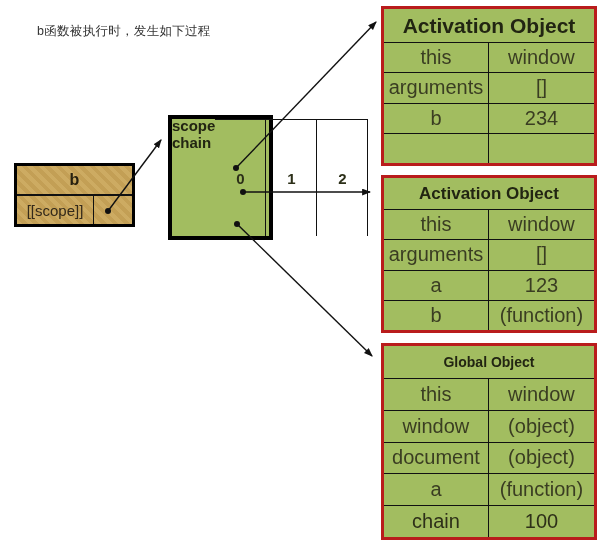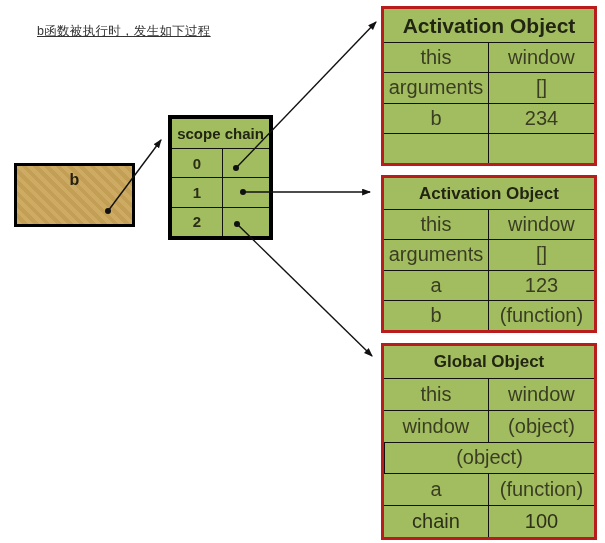--- a/index.html
+++ b/index.html
@@ -1,78 +1,82 @@
 <!DOCTYPE html>
 <html><head>
 <meta charset="utf-8">
 <style>
   * { margin:0; padding:0; box-sizing:border-box; }
   html,body { background:#ffffff; }
   body { font-family:"Liberation Sans","DejaVu Sans",sans-serif; }
   .canvas { position:relative; width:605px; height:543px; background:#ffffff; overflow:hidden; }
 
-  .caption { position:absolute; left:37px; top:23px; font-size:12.5px; color:#333333; letter-spacing:.3px;text-decoration:underline; }
+  .caption { position:absolute; left:37px; top:23px; font-size:12.5px; color:#333333; letter-spacing:.3px; }
 
   
   .fn-box {
     position:absolute; left:14px; top:163px; width:121px; height:64px;
     border:3px solid #000;
     background:repeating-linear-gradient(45deg,#cdab62 0px,#cdab62 4px,#c39f55 4px,#c39f55 8px);
     display:flex; flex-direction:column;
   }
   .fn-title { height:28px; display:flex; align-items:center; justify-content:center;
     font-weight:bold; font-size:16px; color:#27200f; }
   .fn-row { flex:1; display:flex; border-top:2px solid #111; }
   .fn-scope { width:76px; display:flex; align-items:center; justify-content:center;
     font-size:15px; color:#33291a; }
   .fn-ptr { flex:1; border-left:1.5px solid #111; }
 
   
   .sc-table {
     position:absolute; left:168px; top:115px; width:105px; height:125px;
-    border:4px solid #000; background:#a2bd60; display:flex; flex-direction:column;
+    border:4px solid #000; background:#a2bd60; display:flex; flex-direction:row;
   }
   .sc-header { height:29px; display:flex; align-items:center; justify-content:center;
     font-weight:bold; font-size:15px; color:#222512; }
   .sc-row { flex:1; display:flex; border-top:1.5px solid #111; }
   .sc-idx { width:50px; display:flex; align-items:center; justify-content:center;
     font-weight:bold; font-size:15px; color:#2c2f18; }
   .sc-ptr { flex:1; border-left:1.5px solid #111; }
 
   
   .obj-table {
     position:absolute; left:381px; width:216px;
     border:3px solid #b91c1c; background:#a2bd60; display:flex; flex-direction:column;
   }
   .t1 { top:6px;  height:160px; }
   .t2 { top:175px; height:158px; }
   .t3 { top:343px; height:197px; }
   .obj-header { display:flex; align-items:center; justify-content:center;
     font-weight:bold; color:#222512; }
   .t1 .obj-header { height:33px; font-size:21px; }
   .t2 .obj-header { height:31px; font-size:17px; }
-  .t3 .obj-header { height:32px; font-size:17px; }
+  .t3 .obj-header { height:32px; font-size:14px; }
   .obj-row { flex:1; display:flex; border-top:1.5px solid #111; }
   .obj-cell { display:flex; align-items:center; justify-content:center;
     font-size:20px; color:#3a3d22; }
   .obj-cell.l { width:49.5%; }
   .obj-cell.r { flex:1; border-left:1.5px solid #111; }
   .row-big .obj-cell { font-size:20px; color:#2e3019; }
 
   .arrow-layer { position:absolute; left:0; top:0; width:605px; height:543px; pointer-events:none; }
 </style>
 </head>
 <body>
 
 <div class="canvas">
 
   <div class="caption">b函数被执行时，发生如下过程</div>
 
   <div class="fn-box">
     <div class="fn-title">b</div>
+    <div class="fn-row">
+      <div class="fn-scope">[[scope]]</div>
+      <div class="fn-ptr"></div>
+    </div>
   </div>
 
   <div class="sc-table">
     <div class="sc-header">scope chain</div>
     <div class="sc-row">
       <div class="sc-idx">0</div>
       <div class="sc-ptr"></div>
     </div>
     <div class="sc-row">
       <div class="sc-idx">1</div>
@@ -128,20 +132,21 @@
     <div class="obj-header">Global Object</div>
     <div class="obj-row">
       <div class="obj-cell l">this</div>
       <div class="obj-cell r">window</div>
     </div>
     <div class="obj-row">
       <div class="obj-cell l">window</div>
       <div class="obj-cell r">(object)</div>
     </div>
     <div class="obj-row">
+      <div class="obj-cell l">document</div>
       <div class="obj-cell r">(object)</div>
     </div>
     <div class="obj-row">
       <div class="obj-cell l">a</div>
       <div class="obj-cell r">(function)</div>
     </div>
     <div class="obj-row row-big">
       <div class="obj-cell l">chain</div>
       <div class="obj-cell r">100</div>
     </div>

